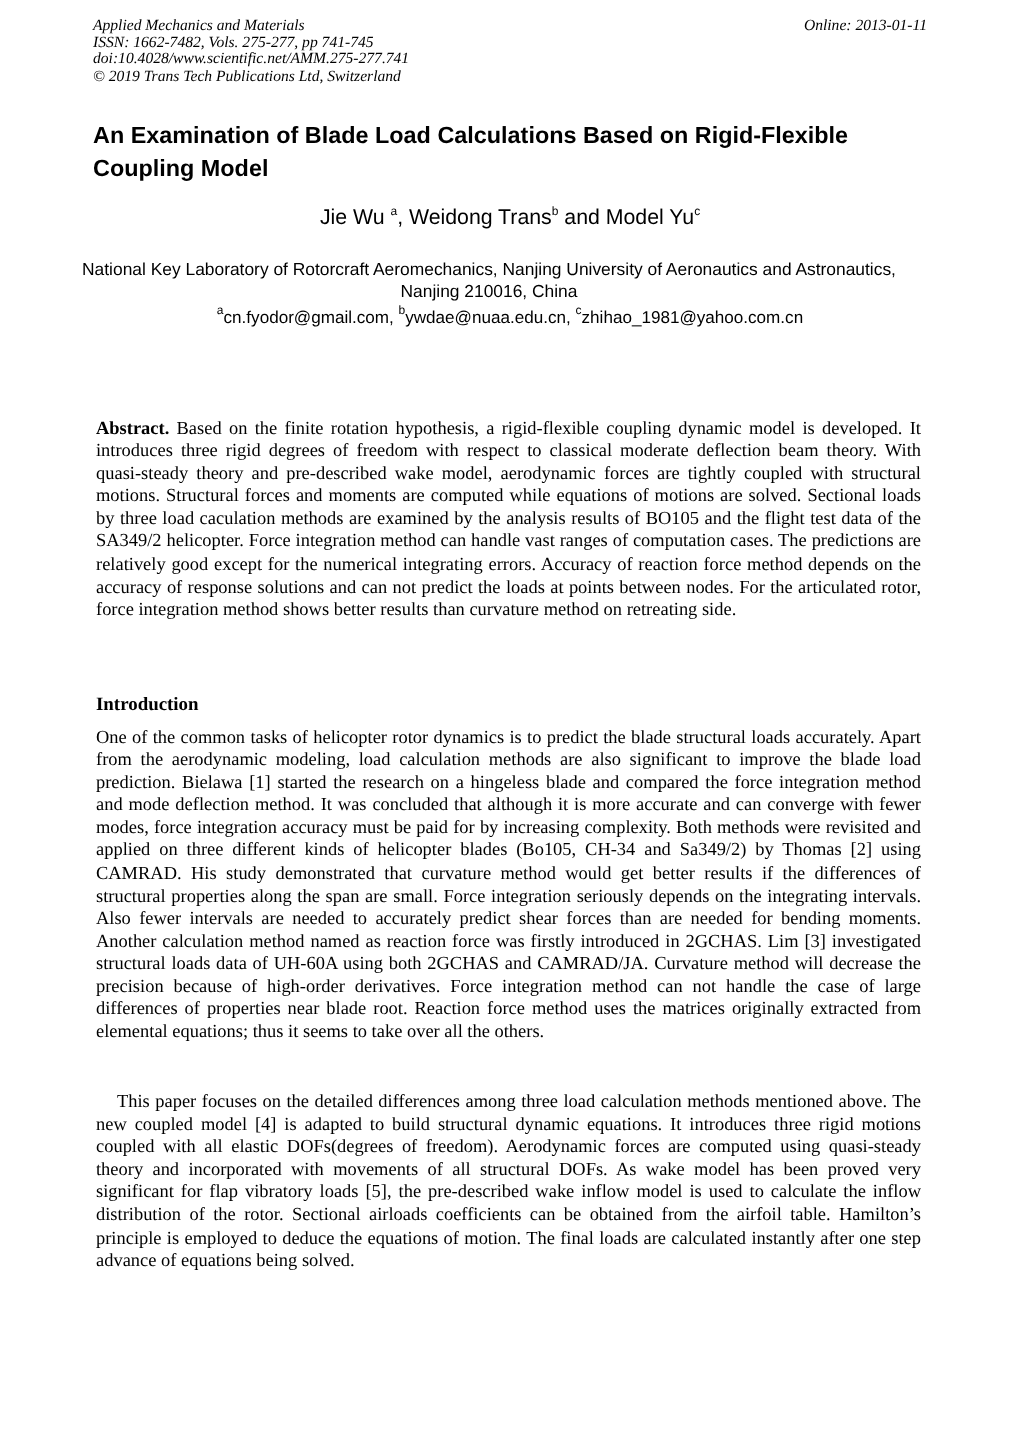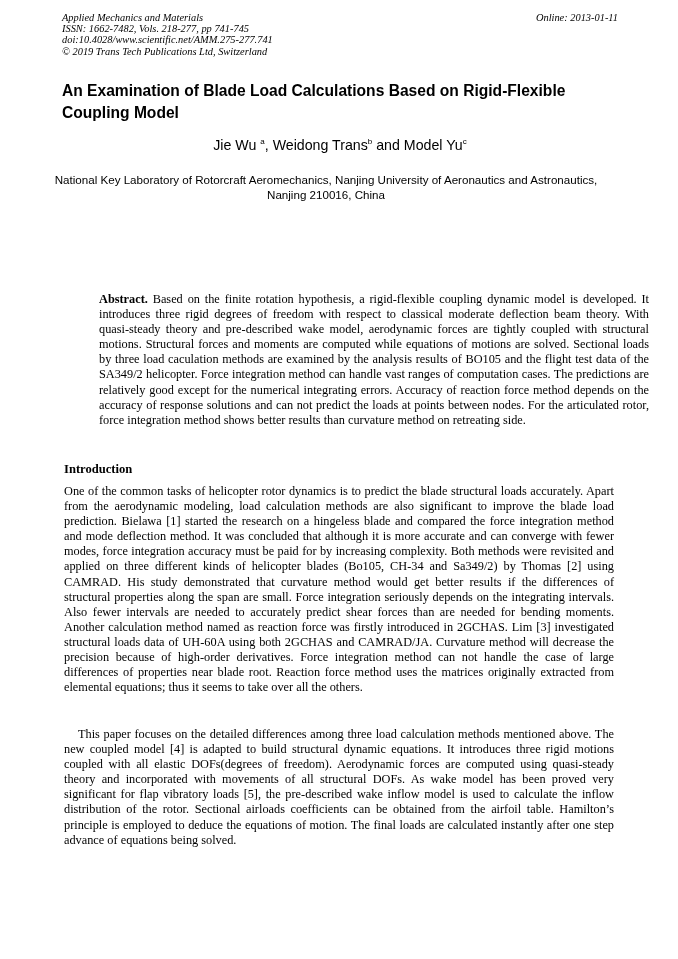--- a/index.html
+++ b/index.html
@@ -9,48 +9,49 @@
   .hdr-left div { white-space: nowrap; }
   .hdr-right { position: absolute; right: 0; top: 0; }
   .title { position: absolute; top: 80px; left: 62px; width: 556px; text-align: left; font-family: "Liberation Sans", sans-serif; font-weight: bold; font-size: 15.6px; line-height: 22px; }
   .authors { position: absolute; top: 136px; left: 62px; width: 556px; text-align: center; font-family: "Liberation Sans", sans-serif; font-size: 14.2px; line-height: 18px; }
   .authors sup, .emails sup { font-size: 8px; vertical-align: 6px; line-height: 0; }
   .affil { position: absolute; top: 172px; left: 48px; width: 556px; text-align: center; font-family: "Liberation Sans", sans-serif; font-size: 11.6px; line-height: 15px; }
   .emails { position: absolute; top: 205px; left: 62px; width: 556px; text-align: center; font-family: "Liberation Sans", sans-serif; font-size: 11.4px; line-height: 15px; }
   .keywords { position: absolute; top: 242px; left: 62px; width: 560px; font-family: "Liberation Sans", sans-serif; font-size: 11.4px; line-height: 15px; white-space: nowrap; }
   .keywords b { font-weight: bold; }
   .body-text { position: absolute; left: 64px; width: 550px; font-family: "Liberation Serif", serif; font-size: 12.3px; line-height: 15.1px; text-align: justify; }
-  .abstract { top: 292px; margin-left: 35px; }
+  .abstract { top: 278px; }
   .abstract b { font-weight: bold; }
   .intro-h { position: absolute; top: 462px; left: 64px; font-family: "Liberation Serif", serif; font-weight: bold; font-size: 12.6px; }
   .intro1 { top: 484px; }
   .intro2 { top: 727px; text-indent: 14px; }
   p { margin: 0; }
 </style>
 </head>
 <body>
 
 <div class="page">
 
   <div class="hdr">
     <div class="hdr-left">
       <div>Applied Mechanics and Materials</div>
-      <div>ISSN: 1662-7482, Vols. 218-277, pp 741-745</div>
+      <div>ISSN: 1662-7482, Vols. 275-277, pp 741-745</div>
       <div>doi:10.4028/www.scientific.net/AMM.275-277.741</div>
       <div>© 2019 Trans Tech Publications Ltd, Switzerland</div>
     </div>
     <div class="hdr-right">Online: 2013-01-11</div>
   </div>
 
   <div class="title">An Examination of Blade Load Calculations Based on Rigid-Flexible Coupling Model</div>
 
   <div class="authors"><span>Jie Wu</span>&nbsp;<sup>a</sup><span>, </span><span>Weidong Trans</span><sup>b</sup><span> and </span><span>Model Yu</span><sup>c</sup></div>
 
   <div class="affil">National Key Laboratory of Rotorcraft Aeromechanics, Nanjing University of Aeronautics and Astronautics, Nanjing 210016, China</div>
 
+  <div class="emails"><sup>a</sup><span>cn.fyodor@gmail.com</span><span>, </span><sup>b</sup><span>ywdae@nuaa.edu.cn</span><span>, </span><sup>c</sup><span>zhihao_1981@yahoo.com.cn</span></div>
 
 
   <div class="body-text abstract"><b>Abstract.</b><span> Based on the finite rotation hypothesis, a rigid-flexible coupling dynamic model is developed. It introduces three rigid degrees of freedom with respect to classical moderate deflection beam theory. With quasi-steady theory and pre-described wake model, aerodynamic forces are tightly coupled with structural motions. Structural forces and moments are computed while equations of motions are solved. Sectional loads by three load caculation methods are examined by the analysis results of BO105 and the flight test data of the SA349/2 helicopter. Force integration method can handle vast ranges of computation cases. The predictions are relatively good except for the numerical integrating errors. Accuracy of reaction force method depends on the accuracy of response solutions and can not predict the loads at points between nodes. For the articulated rotor, force integration method shows better results than curvature method on retreating side.</span></div>
 
   <div class="intro-h">Introduction</div>
 
   <p class="body-text intro1">One of the common tasks of helicopter rotor dynamics is to predict the blade structural loads accurately. Apart from the aerodynamic modeling, load calculation methods are also significant to improve the blade load prediction. Bielawa [1] started the research on a hingeless blade and compared the force integration method and mode deflection method. It was concluded that although it is more accurate and can converge with fewer modes, force integration accuracy must be paid for by increasing complexity. Both methods were revisited and applied on three different kinds of helicopter blades (Bo105, CH-34 and Sa349/2) by Thomas [2] using CAMRAD. His study demonstrated that curvature method would get better results if the differences of structural properties along the span are small. Force integration seriously depends on the integrating intervals. Also fewer intervals are needed to accurately predict shear forces than are needed for bending moments. Another calculation method named as reaction force was firstly introduced in 2GCHAS. Lim [3] investigated structural loads data of UH-60A using both 2GCHAS and CAMRAD/JA. Curvature method will decrease the precision because of high-order derivatives. Force integration method can not handle the case of large differences of properties near blade root. Reaction force method uses the matrices originally extracted from elemental equations; thus it seems to take over all the others.</p>
   <p class="body-text intro2">This paper focuses on the detailed differences among three load calculation methods mentioned above. The new coupled model [4] is adapted to build structural dynamic equations. It introduces three rigid motions coupled with all elastic DOFs(degrees of freedom). Aerodynamic forces are computed using quasi-steady theory and incorporated with movements of all structural DOFs. As wake model has been proved very significant for flap vibratory loads [5], the pre-described wake inflow model is used to calculate the inflow distribution of the rotor. Sectional airloads coefficients can be obtained from the airfoil table. Hamilton’s principle is employed to deduce the equations of motion. The final loads are calculated instantly after one step advance of equations being solved.</p>
 
 </div>

